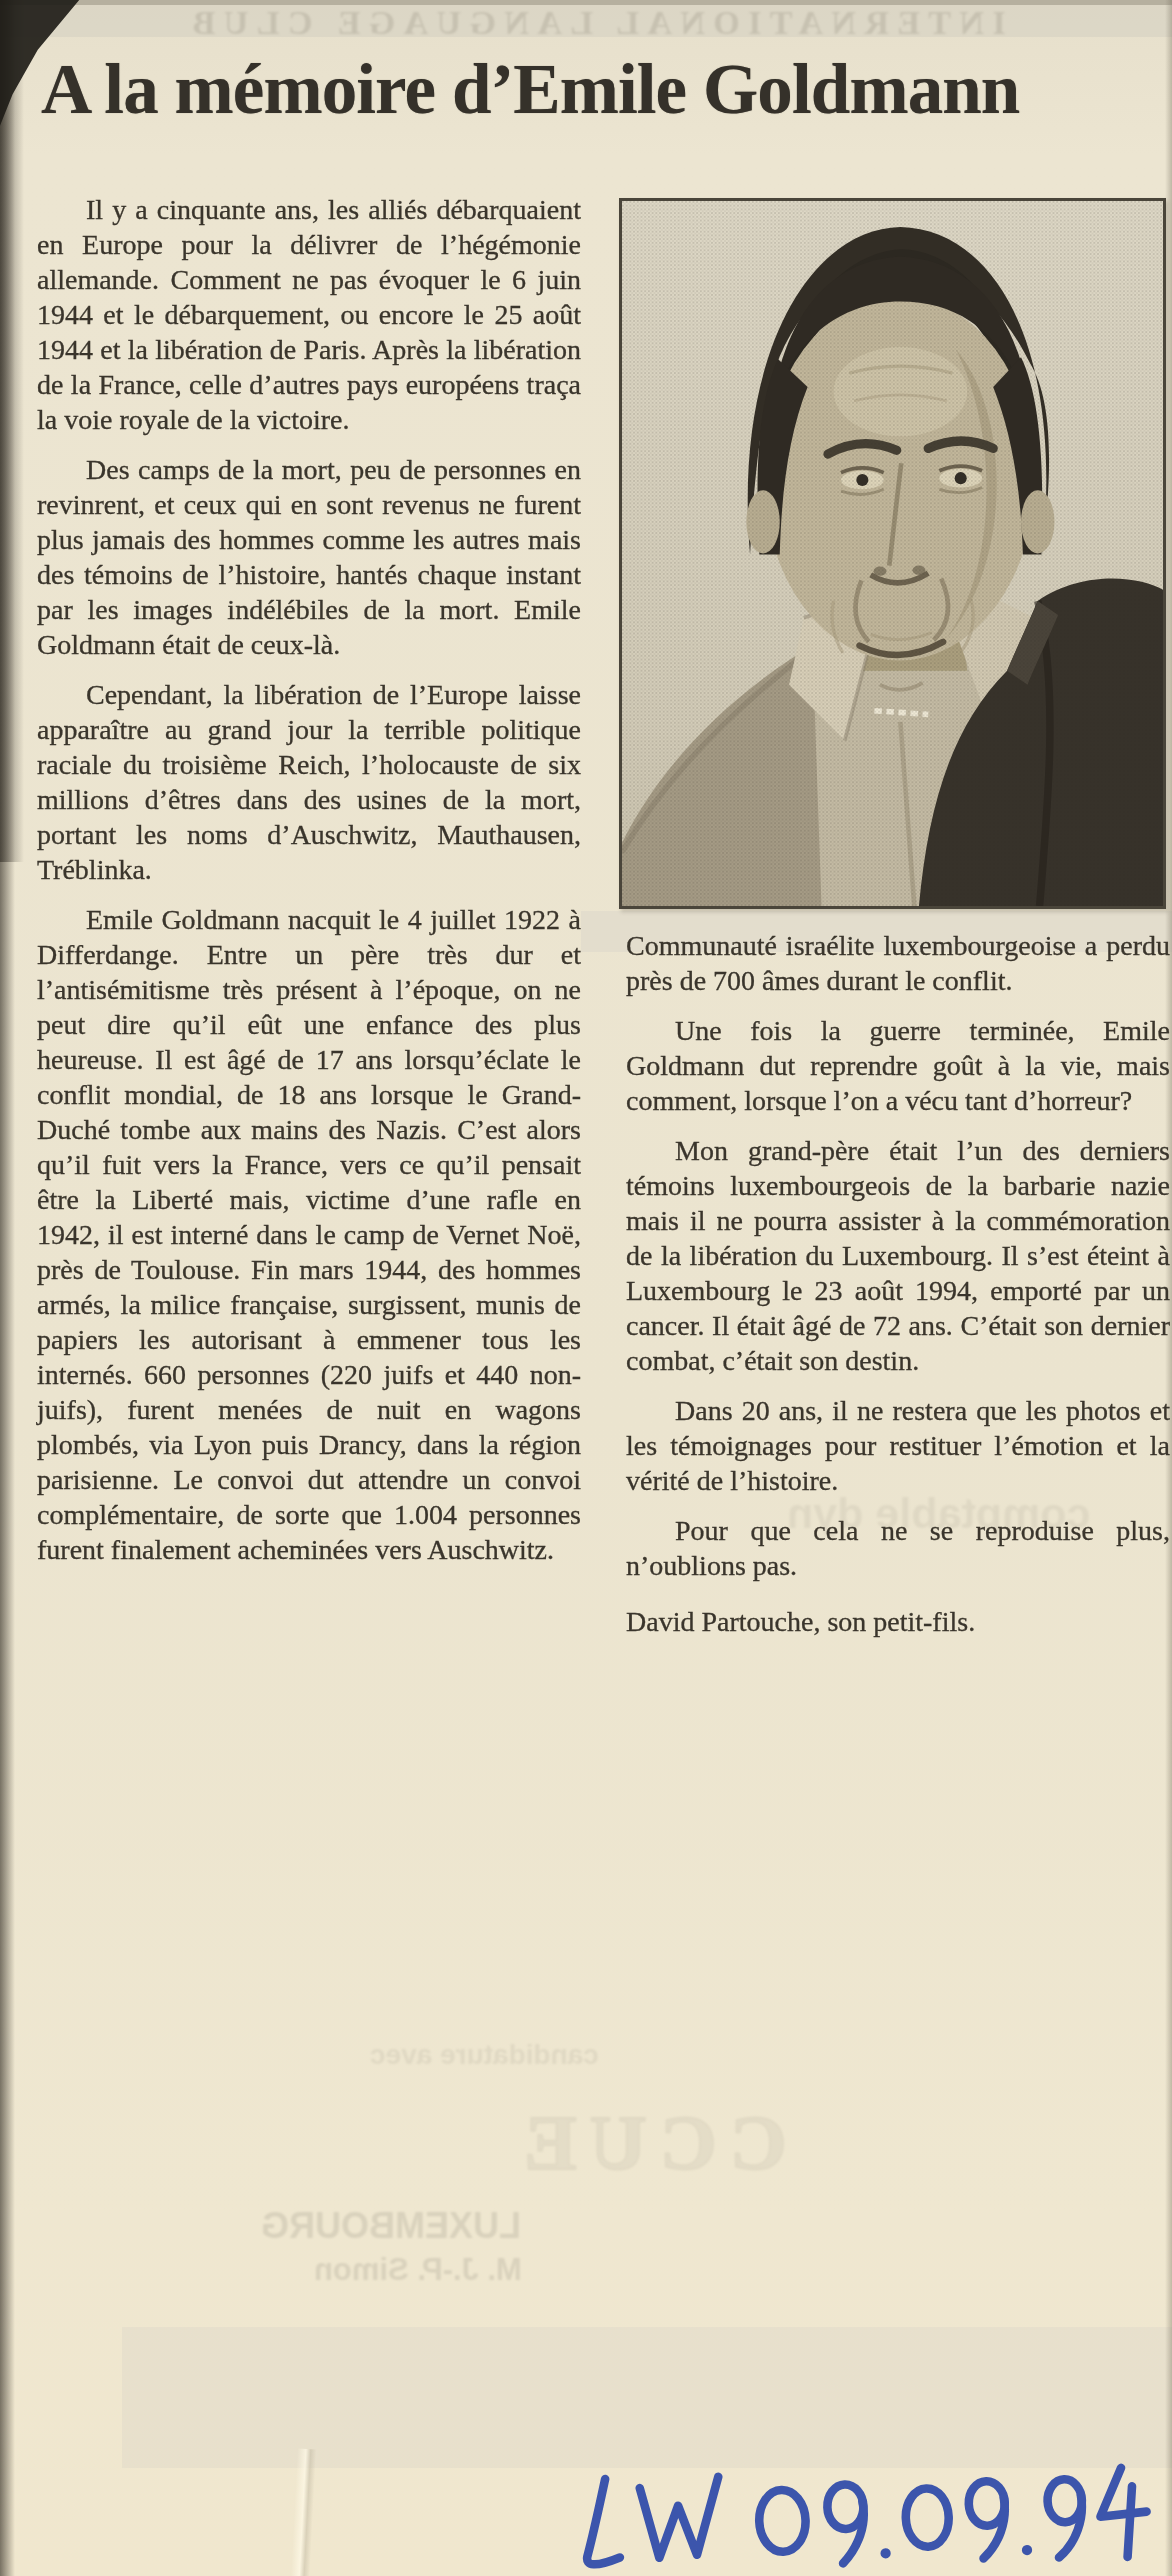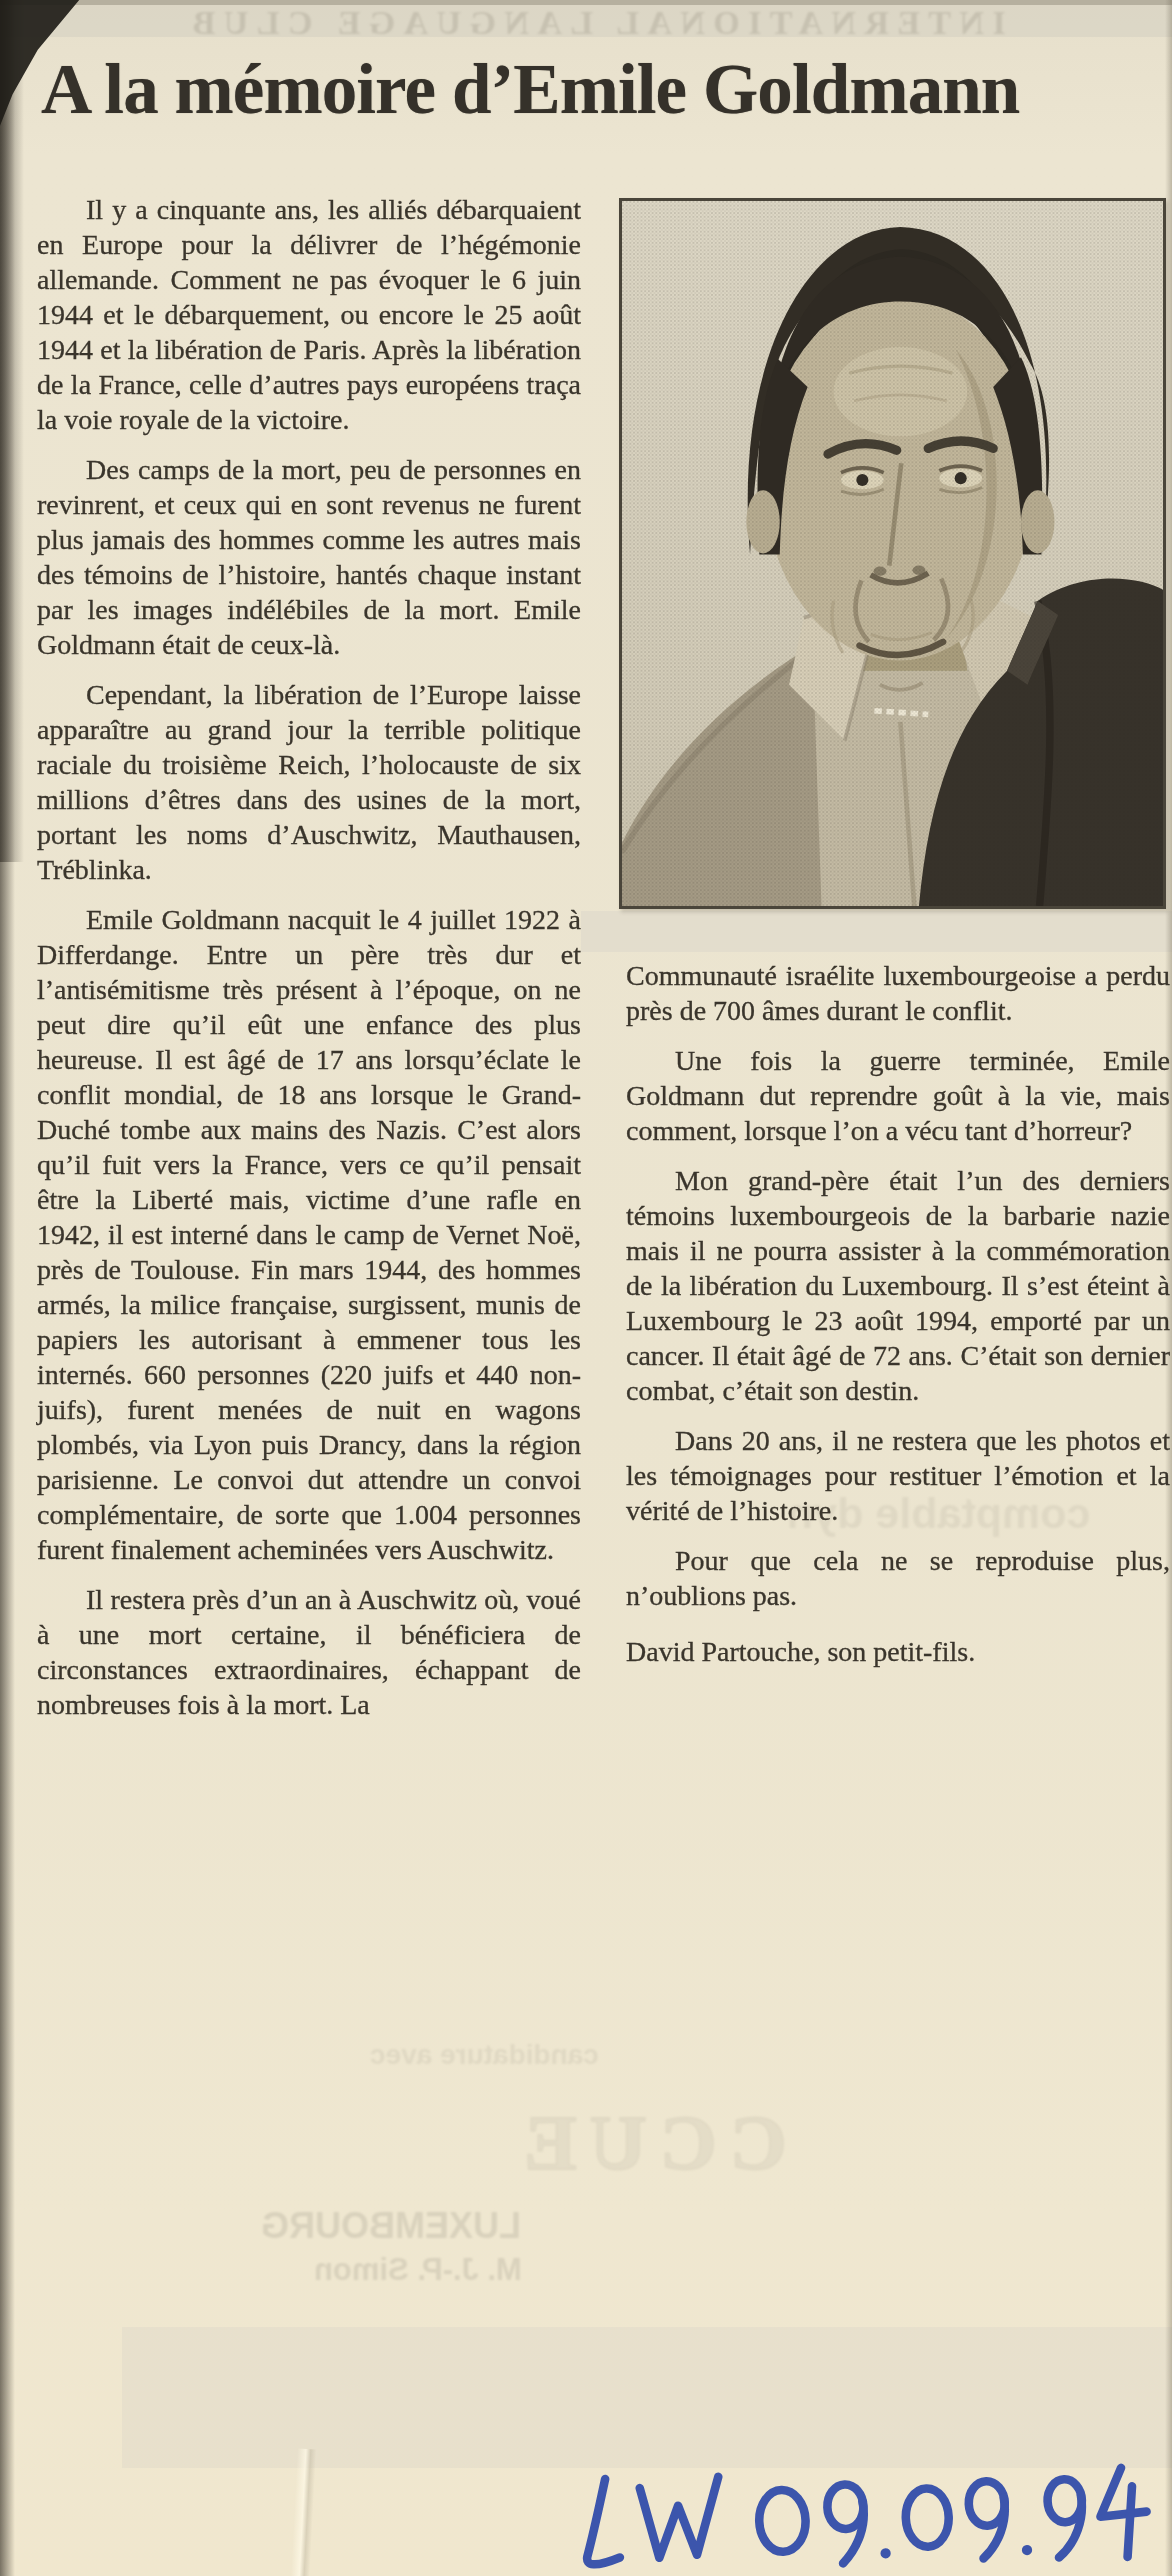--- a/index.html
+++ b/index.html
@@ -40,21 +40,21 @@
   .title{
     position:absolute;left:41px;top:49px;width:1130px;margin:0;
     font-size:71px;font-weight:bold;letter-spacing:-0.9px;white-space:nowrap;
     color:#35312a;text-shadow:0 0 0.9px rgba(53,49,42,.55);
   }
   .col{position:absolute;width:544px;color:#3a352c;
     font-size:28px;line-height:35px;text-align:justify;}
   .col p{margin:0 0 15px 0;text-indent:49px;-webkit-text-stroke:0.3px #3a352c;}
   .col p.noindent{text-indent:0;}
   .col-left{left:37px;top:192px;height:2287px;}
-  .col-right{left:626px;top:958px;height:1537px;}
+  .col-right{left:626px;top:928px;height:1537px;}
   .signature{text-align:left;text-indent:0 !important;padding-right:3.7px;margin-top:20.6px !important;}
   
   .photo-frame{position:absolute;left:619px;top:198px;width:547px;height:711px;
     background:#d6cfbd;border:3.7px solid #4a453a;box-sizing:border-box;box-shadow:1.9px 2.8px 3.7px rgba(90,84,70,.25);}
   .photo-frame svg{display:block;width:100%;height:100%;}
   
   .handwriting{position:absolute;left:562px;top:2458px;width:607px;height:120px;transform:rotate(-2deg);}
   .sr-only{position:absolute;width:0.9px;height:0.9px;overflow:hidden;clip:rect(0 0 0 0);white-space:nowrap;}
 </style>
 </head>
@@ -166,21 +166,20 @@
 
       <rect x="0" y="0" width="583" height="758" fill="url(#ht)" opacity=".16"></rect>
     </svg>
   </figure>
 
   <div class="col col-left">
     <p>Il y a cinquante ans, les alliés débarquaient en Europe pour la délivrer de l’hégémonie allemande. Comment ne pas évoquer le 6 juin 1944 et le débarquement, ou encore le 25 août 1944 et la libération de Paris. Après la libération de la France, celle d’autres pays européens traça la voie royale de la victoire.</p>
     <p>Des camps de la mort, peu de personnes en revinrent, et ceux qui en sont revenus ne furent plus jamais des hommes comme les autres mais des témoins de l’histoire, hantés chaque instant par les images indélébiles de la mort. Emile Goldmann était de ceux-là.</p>
     <p>Cependant, la libération de l’Europe laisse apparaître au grand jour la terrible politique raciale du troisième Reich, l’holocauste de six millions d’êtres dans des usines de la mort, portant les noms d’Auschwitz, Mauthausen, Tréblinka.</p>
     <p>Emile Goldmann nacquit le 4 juillet 1922 à Differdange. Entre un père très dur et l’antisémitisme très présent à l’époque, on ne peut dire qu’il eût une enfance des plus heureuse. Il est âgé de 17 ans lorsqu’éclate le conflit mondial, de 18 ans lorsque le Grand-Duché tombe aux mains des Nazis. C’est alors qu’il fuit vers la France, vers ce qu’il pensait être la Liberté mais, victime d’une rafle en 1942, il est interné dans le camp de Vernet Noë, près de Toulouse. Fin mars 1944, des hommes armés, la milice française, surgissent, munis de papiers les autorisant à emmener tous les internés. 660 personnes (220 juifs et 440 non-juifs), furent menées de nuit en wagons plombés, via Lyon puis Drancy, dans la région parisienne. Le convoi dut attendre un convoi complémentaire, de sorte que 1.004 personnes furent finalement acheminées vers Auschwitz.</p>
-    <p>Il restera près d’un an à Auschwitz où, voué à une mort certaine, il bénéficiera de circonstances extraordinaires, échappant de nombreuses fois à la mort. La</p>
   </div>
 
   <div class="col col-right">
     <p class="noindent">Communauté israélite luxembourgeoise a perdu près de 700 âmes durant le conflit.</p>
     <p>Une fois la guerre terminée, Emile Goldmann dut reprendre goût à la vie, mais comment, lorsque l’on a vécu tant d’horreur?</p>
     <p>Mon grand-père était l’un des derniers témoins luxembourgeois de la barbarie nazie mais il ne pourra assister à la commémoration de la libération du Luxembourg. Il s’est éteint à Luxembourg le 23 août 1994, emporté par un cancer. Il était âgé de 72 ans. C’était son dernier combat, c’était son destin.</p>
     <p>Dans 20 ans, il ne restera que les photos et les témoignages pour restituer l’émotion et la vérité de l’histoire.</p>
     <p>Pour que cela ne se reproduise plus, n’oublions pas.</p>
     <p class="signature">David Partouche, son petit-fils.</p>
   </div>

